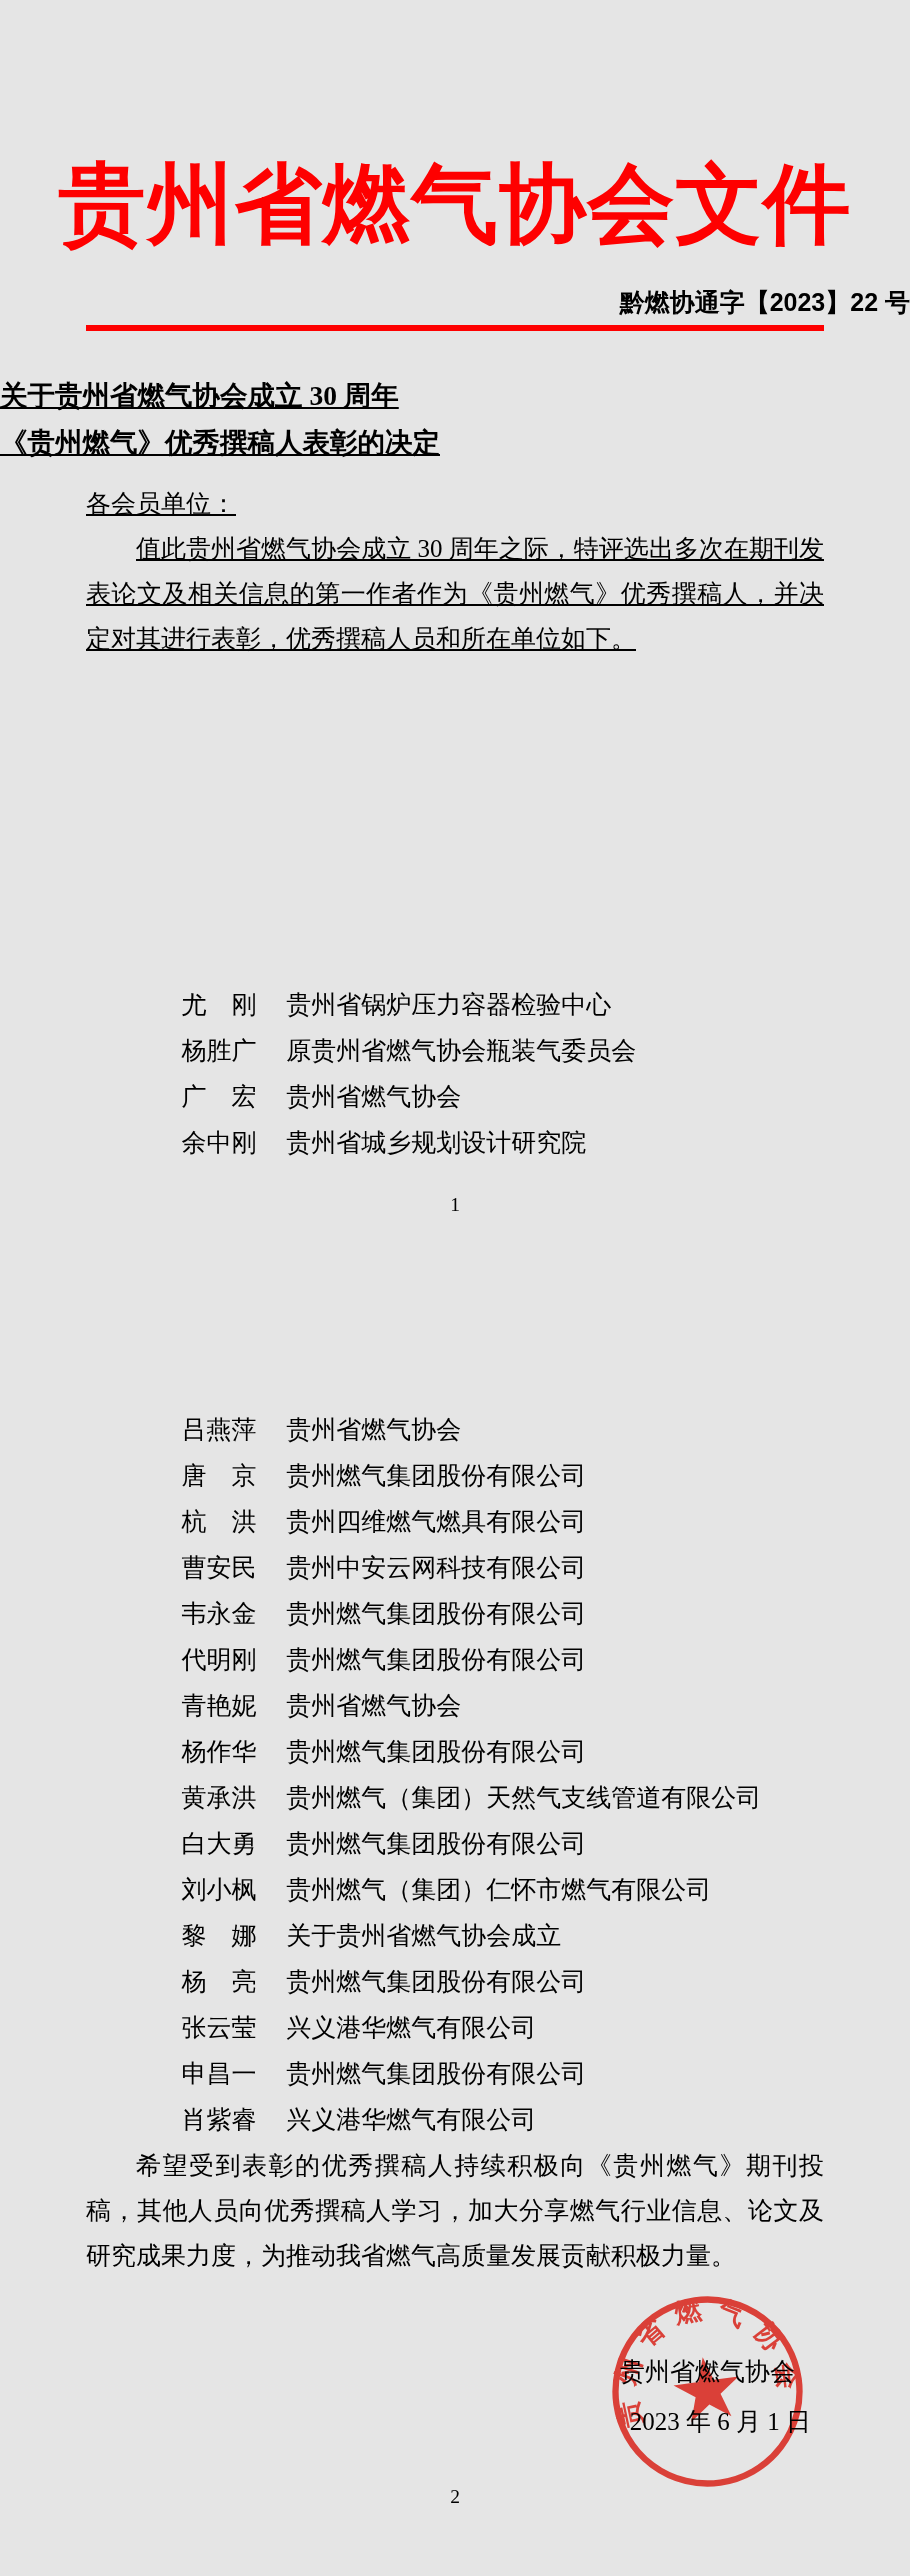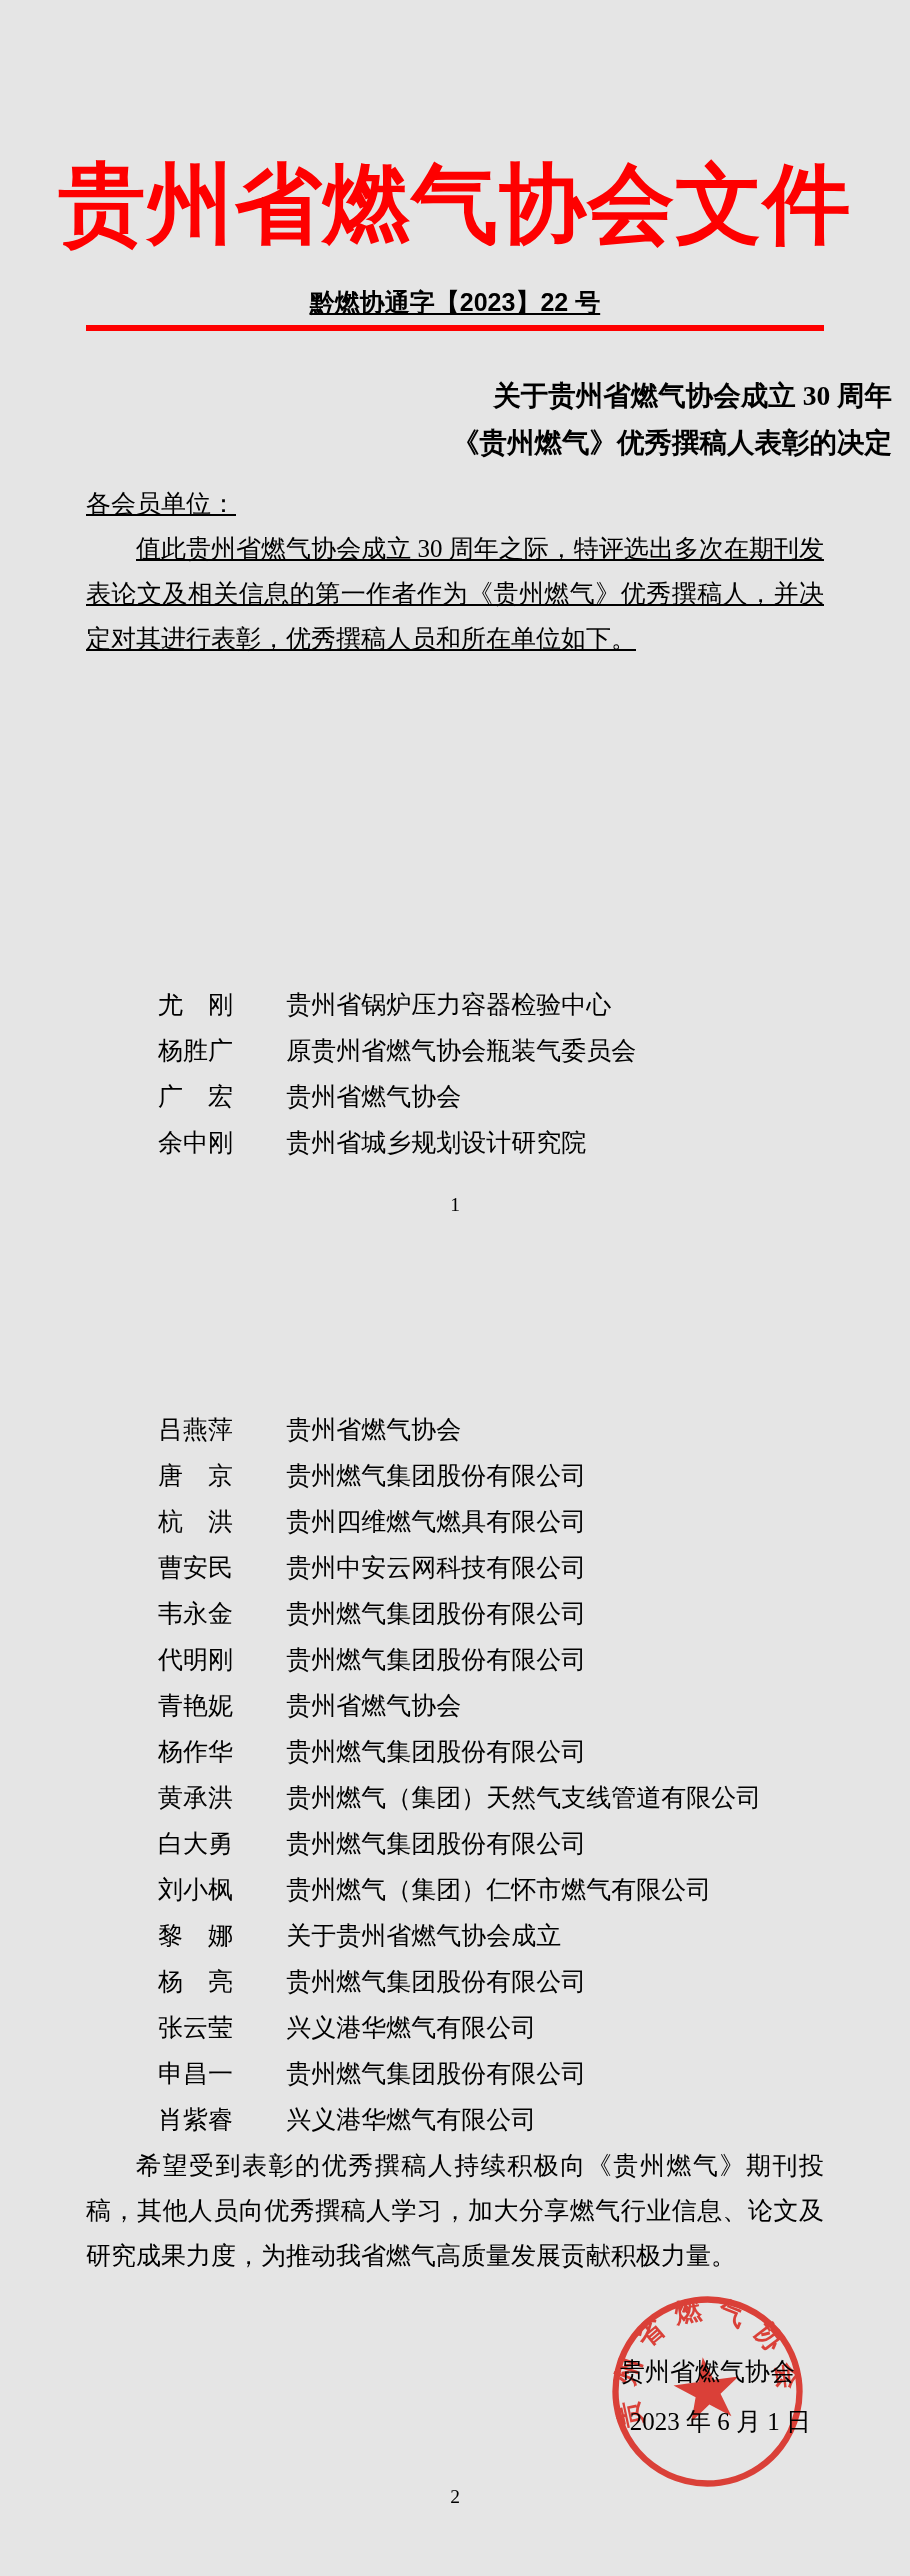--- a/index.html
+++ b/index.html
@@ -12,42 +12,42 @@
 
   .banner{
     position:absolute;top:145px;left:0;width:910px;
     text-align:center;
     font-family:"Liberation Sans","DejaVu Sans",sans-serif;
     font-weight:900;font-size:87px;line-height:1.35;
     letter-spacing:1.1px;white-space:nowrap;
   }
   .doc-number{
     position:absolute;top:286px;left:0;width:910px;
-    text-align:center;font-size:25px;font-weight:600;
+    text-align:right;font-size:25px;font-weight:600;
     font-family:"Liberation Sans","DejaVu Sans",sans-serif;
     white-space:nowrap;
-    text-decoration:underline;
   }
   .red-rule{
     position:absolute;top:325px;left:86px;width:738px;height:5.7px;
   }
   .doc-title{
     position:absolute;top:372px;left:0;width:892px;
-    text-align:right;font-weight:700;font-size:27.5px;line-height:47px;
+    text-align:left;font-weight:700;font-size:27.5px;line-height:47px;
     font-family:"Liberation Serif","DejaVu Serif",serif;
+    text-decoration:underline;
   }
   .body-block{
     position:absolute;left:86px;width:738px;
     font-size:25px;line-height:45px;text-align:justify;
   }
   .body-block p{margin:0;}
   .p-indent{text-indent:2em;}
   .awardee-list{position:absolute;left:86px;width:738px;font-size:25px;}
   .awardee-row{height:46px;line-height:46px;padding-left:72px;white-space:nowrap;}
-  .awardee-name{display:inline-block;width:122px;}
+  .awardee-name{display:inline-block;width:122px;text-align:center;}
   .awardee-org{display:inline-block;}
   .page-number{
     position:absolute;left:0;width:910px;text-align:center;
     font-size:19.5px;line-height:23px;
   }
   .signature{
     position:absolute;top:2357px;left:604px;width:207px;
     text-align:center;font-size:25px;line-height:29px;white-space:nowrap;
     z-index:3;
   }

